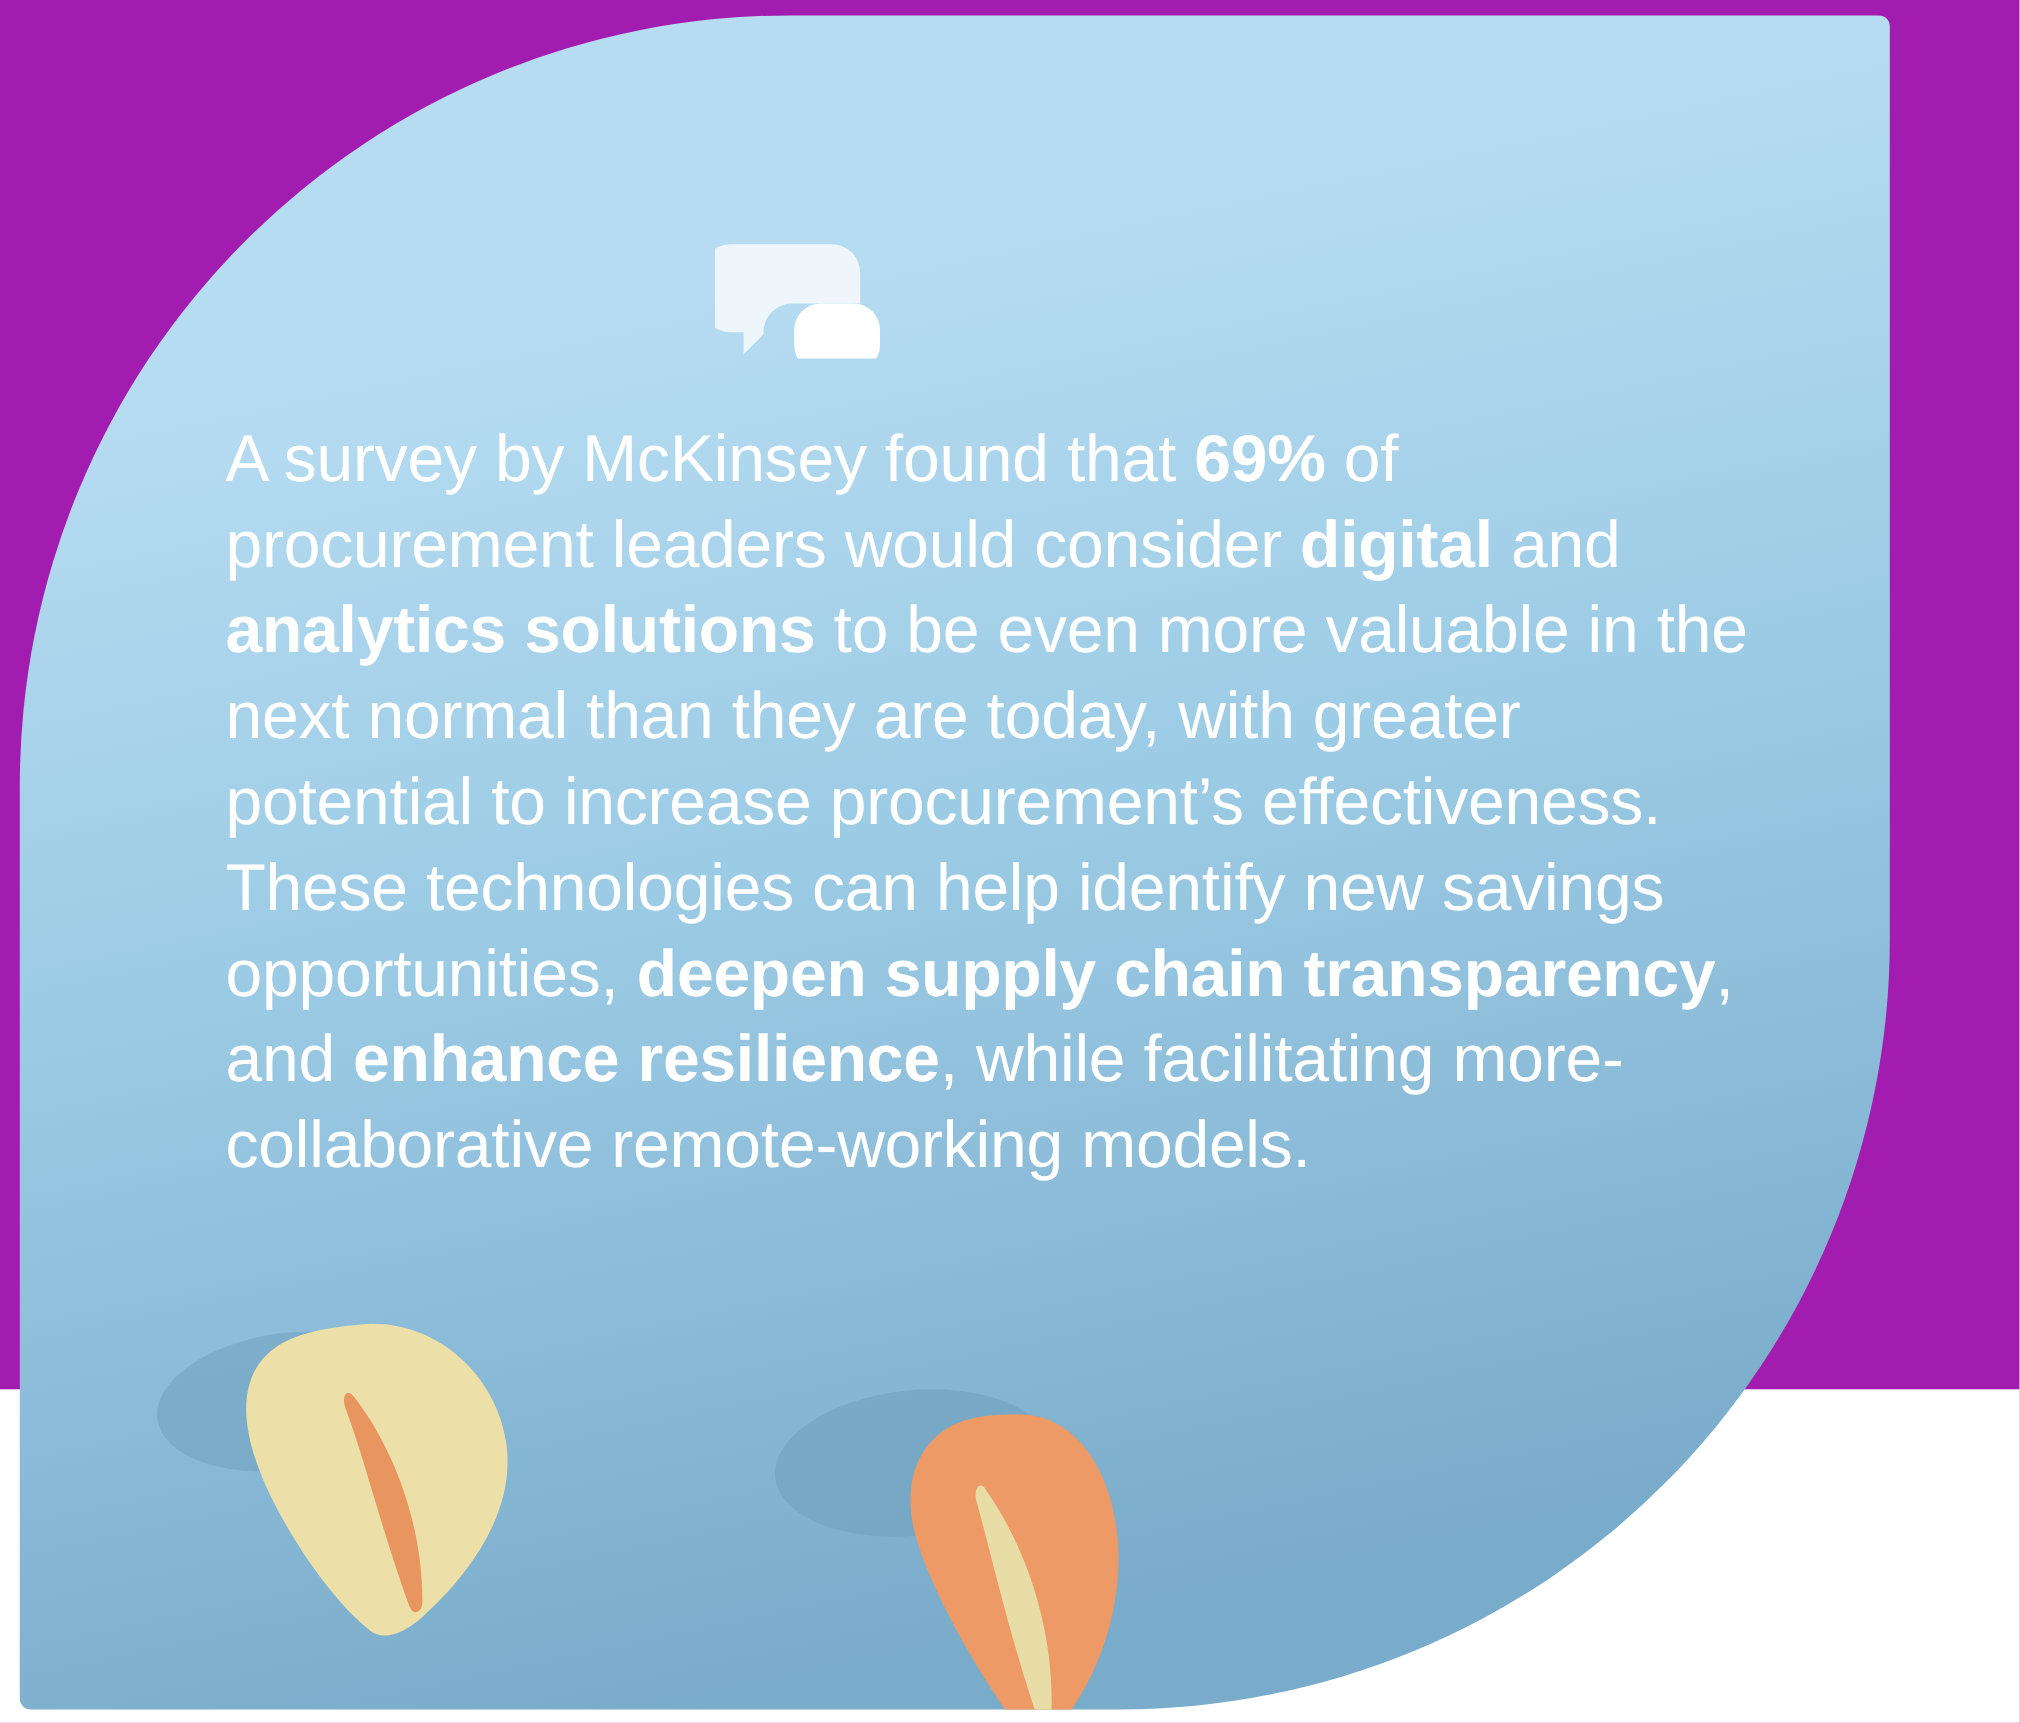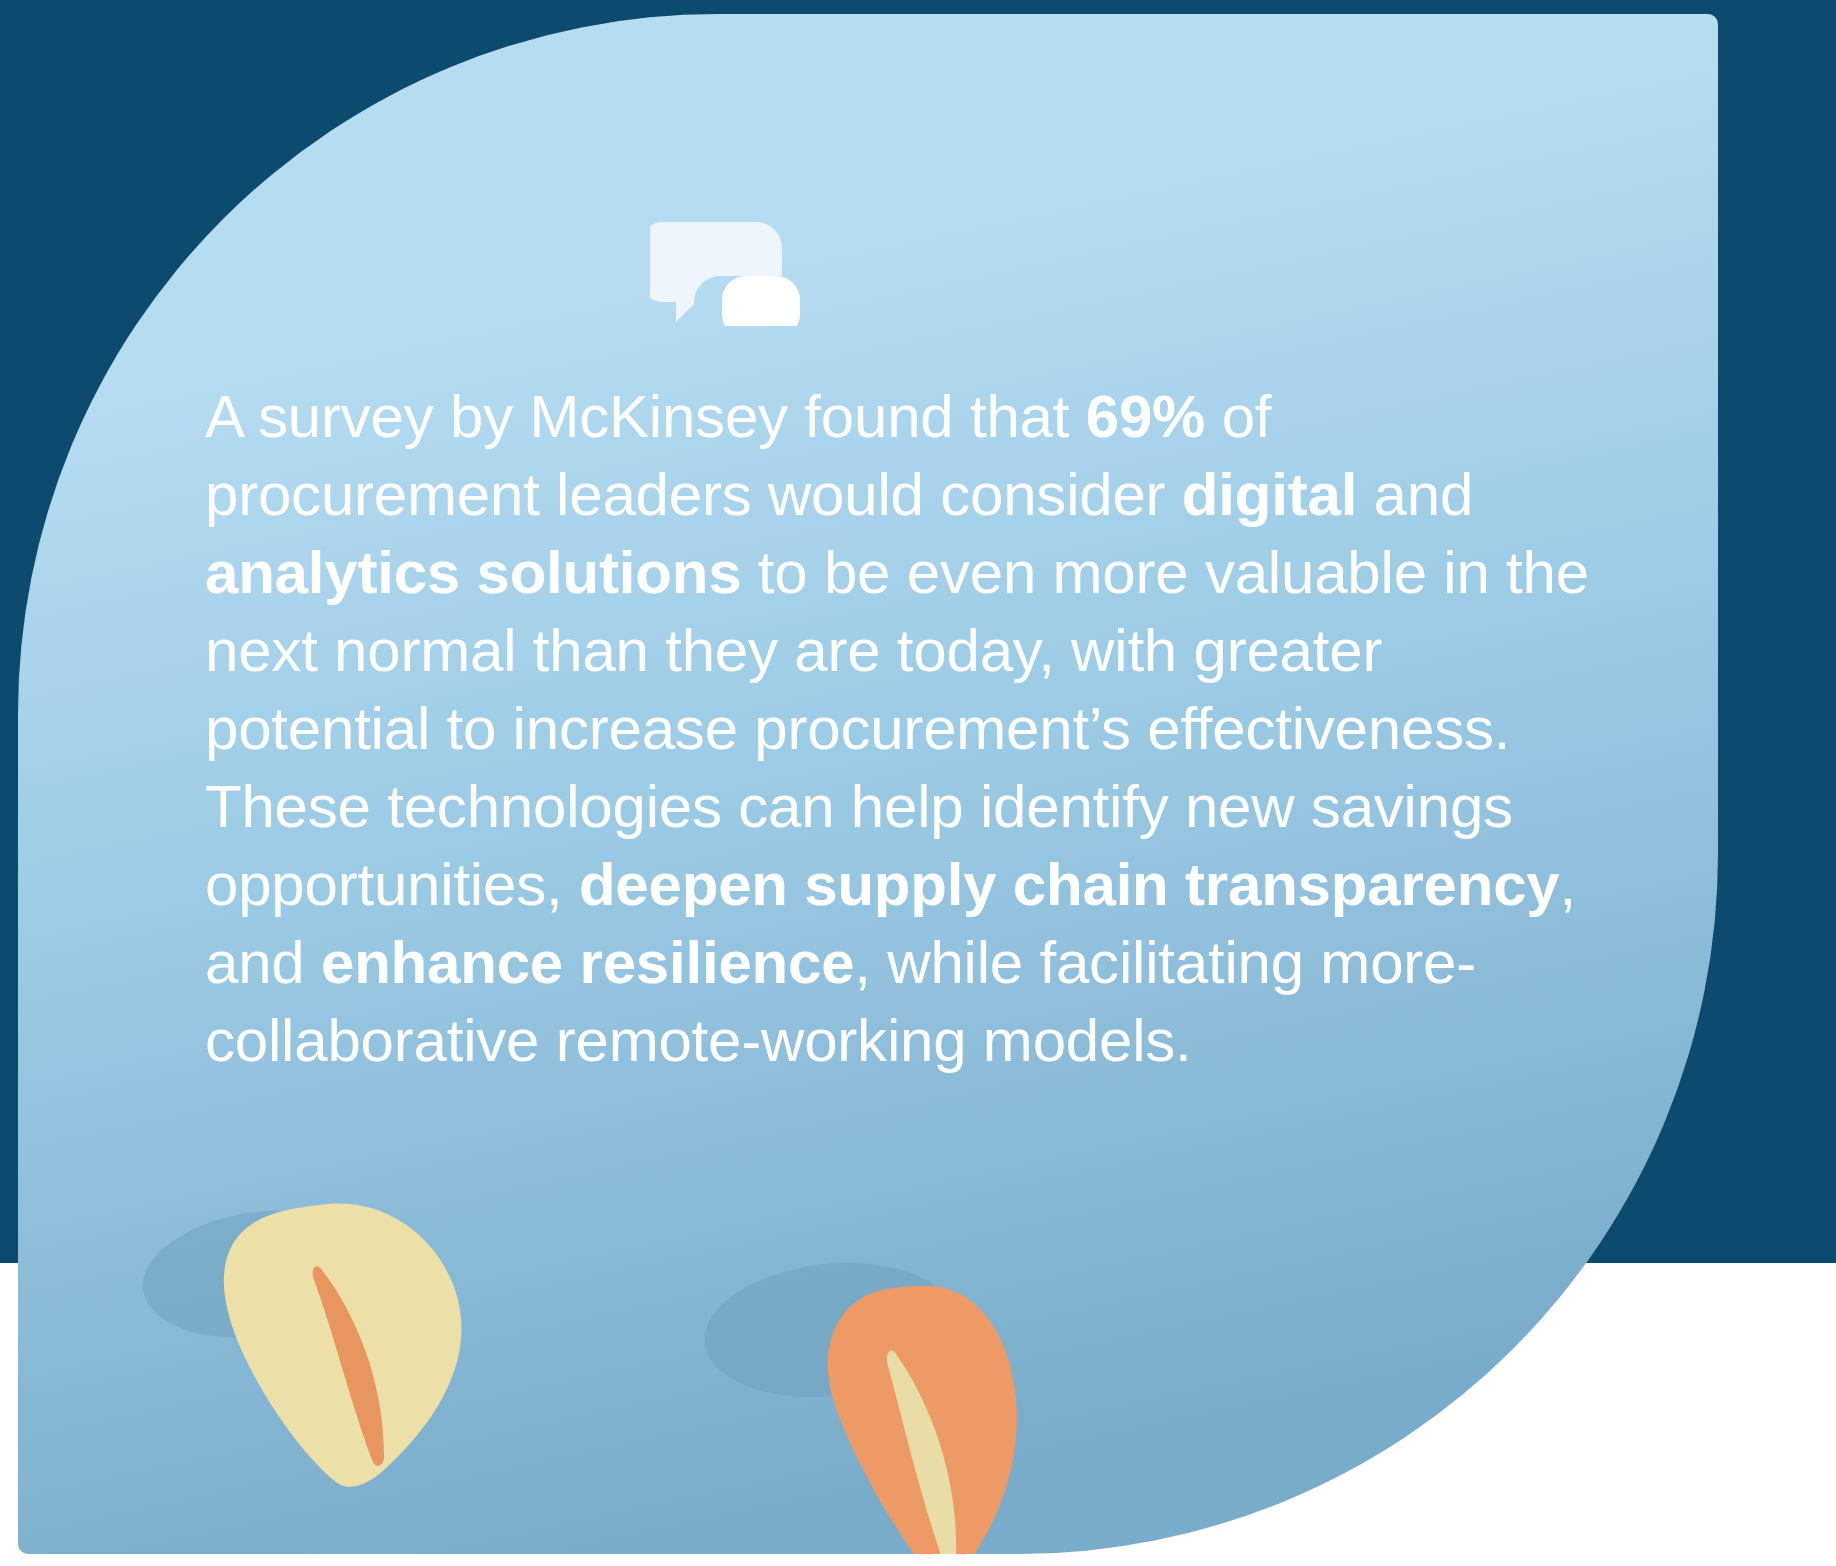--- a/index.html
+++ b/index.html
@@ -11,21 +11,21 @@
     width: 1836px;
     height: 1566px;
     font-family: "Liberation Sans", sans-serif;
     overflow: hidden;
   }
 
   .canvas {
     position: relative;
     width: 1836px;
     height: 1263px;
-    background: #0c4a6e;
+    background: #a21caf;
   }
 
   
   .panel {
     position: absolute;
     left: 18px;
     top: 14px;
     width: 1700px;
     height: 1540px;
     background: linear-gradient(168deg, #b6dcf1 0%, #aed6ee 22%, #9ccbe5 48%, #86b6d2 78%, #79abca 100%);

